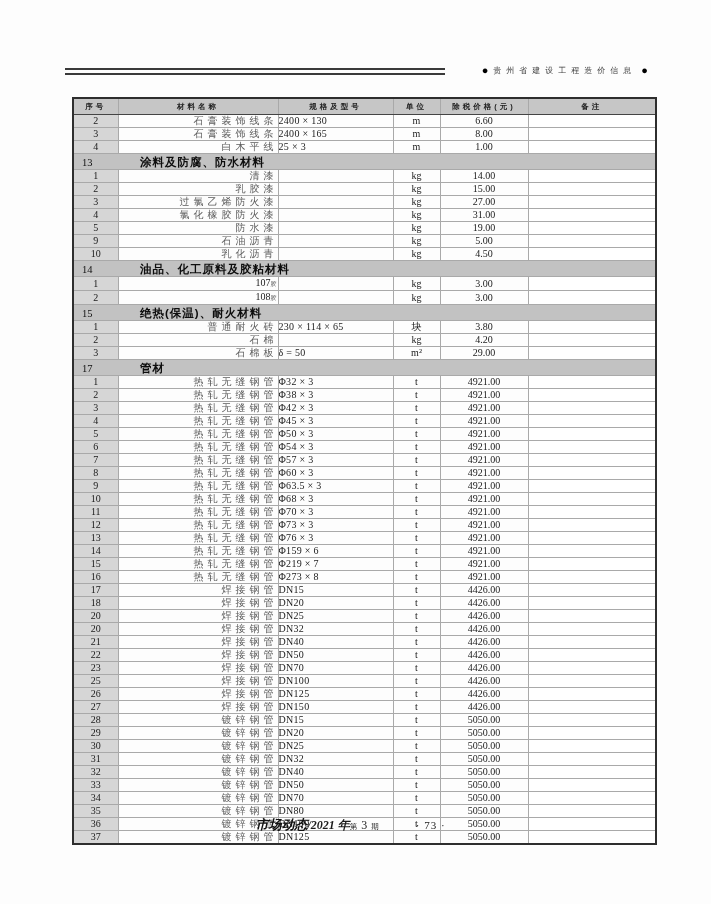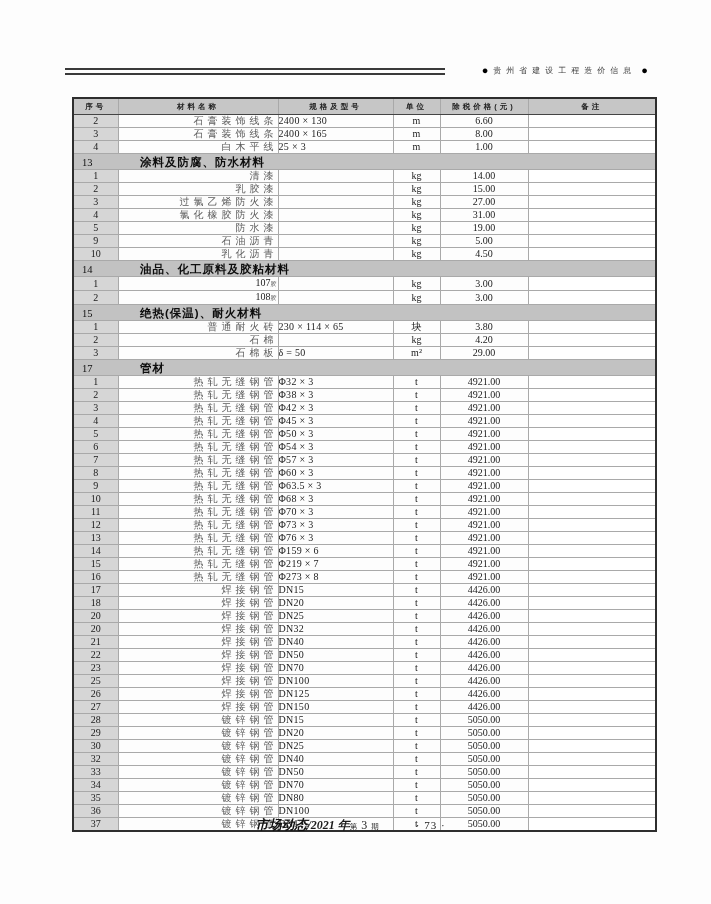--- a/index.html
+++ b/index.html
@@ -478,20 +478,28 @@
       </tr>
       <tr class="data-row">
         <td class="cell-serial">30</td>
         <td class="cell-name">镀锌钢管</td>
         <td class="cell-spec">DN25</td>
         <td class="cell-unit">t</td>
         <td class="cell-price">5050.00</td>
         <td class="cell-note"></td>
       </tr>
       <tr class="data-row">
+        <td class="cell-serial">31</td>
+        <td class="cell-name">镀锌钢管</td>
+        <td class="cell-spec">DN32</td>
+        <td class="cell-unit">t</td>
+        <td class="cell-price">5050.00</td>
+        <td class="cell-note"></td>
+      </tr>
+      <tr class="data-row">
         <td class="cell-serial">32</td>
         <td class="cell-name">镀锌钢管</td>
         <td class="cell-spec">DN40</td>
         <td class="cell-unit">t</td>
         <td class="cell-price">5050.00</td>
         <td class="cell-note"></td>
       </tr>
       <tr class="data-row">
         <td class="cell-serial">33</td>
         <td class="cell-name">镀锌钢管</td>

